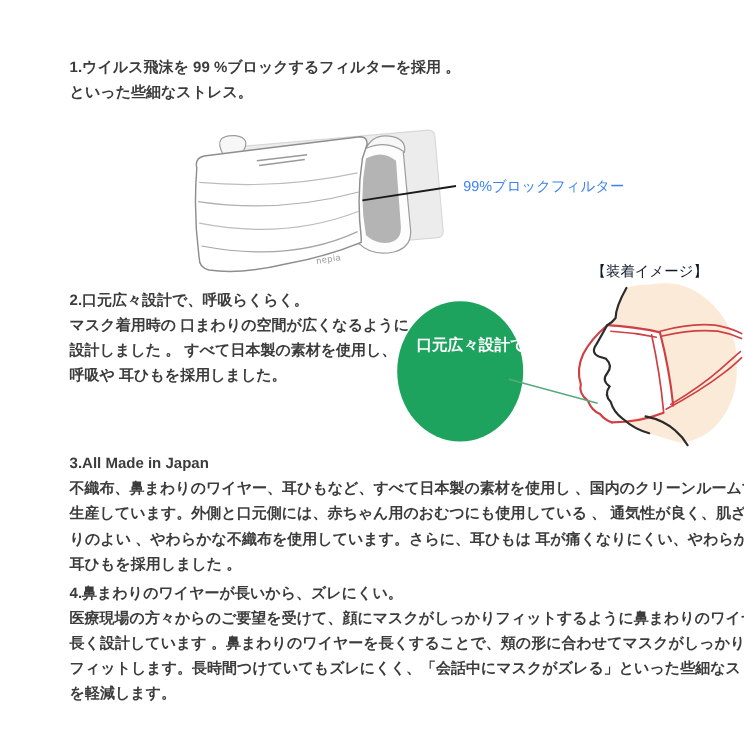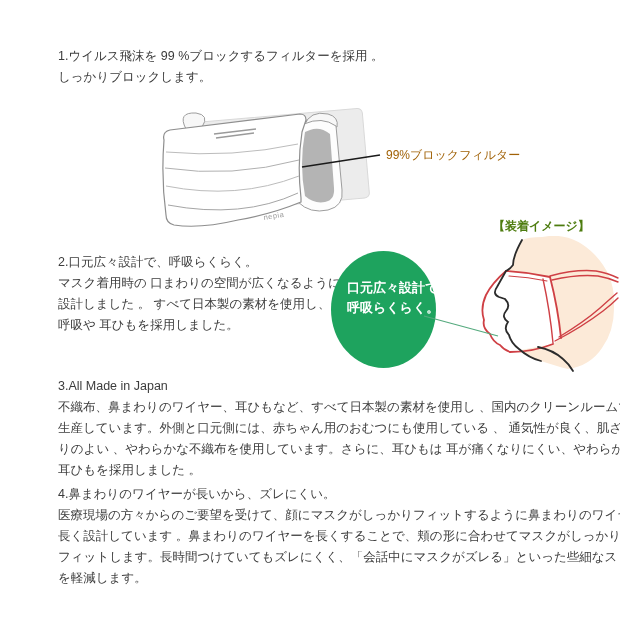--- a/index.html
+++ b/index.html
@@ -2,46 +2,46 @@
 <html><head>
 <meta charset="utf-8">
 <style>
   html,body{margin:0;padding:0;}
   body{
     width:620px;height:620px;position:relative;background:#ffffff;
     font-family:"Liberation Sans","DejaVu Sans",sans-serif;
     color:#3c3c3c;overflow:hidden;
   }
   .para{position:absolute;left:58px;font-size:12.5px;line-height:21px;white-space:nowrap;}
-  .para div{height:21px;}
+  .para div{height:21px;font-weight:bold;}
   #sec1{top:46px;}
-  #sec2{top:252px;}
+  #sec2{top:240px;}
   #sec3{top:376px;}
   #sec4{top:484px;}
   #filter-label{
-    position:absolute;left:386px;top:147px;font-size:12px;color:#a16207;white-space:nowrap;
+    position:absolute;left:386px;top:147px;font-size:12px;color:#3b82f6;white-space:nowrap;
   }
   #mask-figure{position:absolute;left:152px;top:104px;width:245px;height:132px;}
   #wear-caption{
-    position:absolute;left:493px;top:218px;font-size:12px;font-weight:bold;color:#4d7c0f;white-space:nowrap;
+    position:absolute;left:493px;top:218px;font-size:12px;font-weight:normal;color:#0f172a;white-space:nowrap;
   }
   #face-figure{position:absolute;left:468px;top:236px;width:152px;height:140px;}
   #bubble{
     position:absolute;left:331px;top:251px;width:105px;height:117px;border-radius:50%;
     background:#1ea35e;color:#ffffff;font-weight:bold;font-size:13px;line-height:20px;
     box-sizing:border-box;padding:27px 0 0 16px;white-space:nowrap;
   }
   #overlay{position:absolute;left:0;top:0;width:620px;height:620px;pointer-events:none;}
 </style>
 </head>
 <body>
 
 <div class="para" id="sec1">
   <div>1.ウイルス飛沫を 99 %ブロックするフィルターを採用 。</div>
-  <div>しっかりブロックします。</div>
+  <div>といった些細なストレス。</div>
 </div>
 
 <svg id="mask-figure" viewBox="0 0 245 132">
   <g transform="rotate(-5 120 55)">
     <rect x="42" y="12" width="172" height="90" rx="5" fill="#ececec" stroke="#d9d9d9" stroke-width="1"></rect>
   </g>
   <polygon points="52,31 172,13 176,34 57,51" fill="#a9a9a9"></polygon>
 
   <path d="M152,22 Q158,6 176,10 Q187,13 185,23 Z" fill="#f7f7f7" stroke="#9d9d9d" stroke-width="1"></path>
 
@@ -65,21 +65,20 @@
 
 <div class="para" id="sec2">
   <div>2.口元広々設計で、呼吸らくらく。</div>
   <div>マスク着用時の 口まわりの空間が広くなるように</div>
   <div>設計しました 。 すべて日本製の素材を使用し、</div>
   <div>呼吸や 耳ひもを採用しました。</div>
 </div>
 
 <div id="bubble">
   <div>口元広々設計で、</div>
-  <div>呼吸らくらく。</div>
 </div>
 
 <div id="wear-caption">【装着イメージ】</div>
 
 <svg id="face-figure" viewBox="0 0 152 140">
 
   <path d="M54,4 Q45,20 45,29 Q42,33 38,35 L29,51 Q24,58 31,61 L37,63 Q43,69 38,75 Q33,81 40,86
        Q35,93 41,99 Q43,107 51,113 Q61,122 73,125 Q88,130 100,133
        Q122,130 134,112 Q147,94 146,68 Q147,40 127,19 Q104,-5 74,1 Q60,1 54,4 Z" fill="#fcead8"></path>
 

